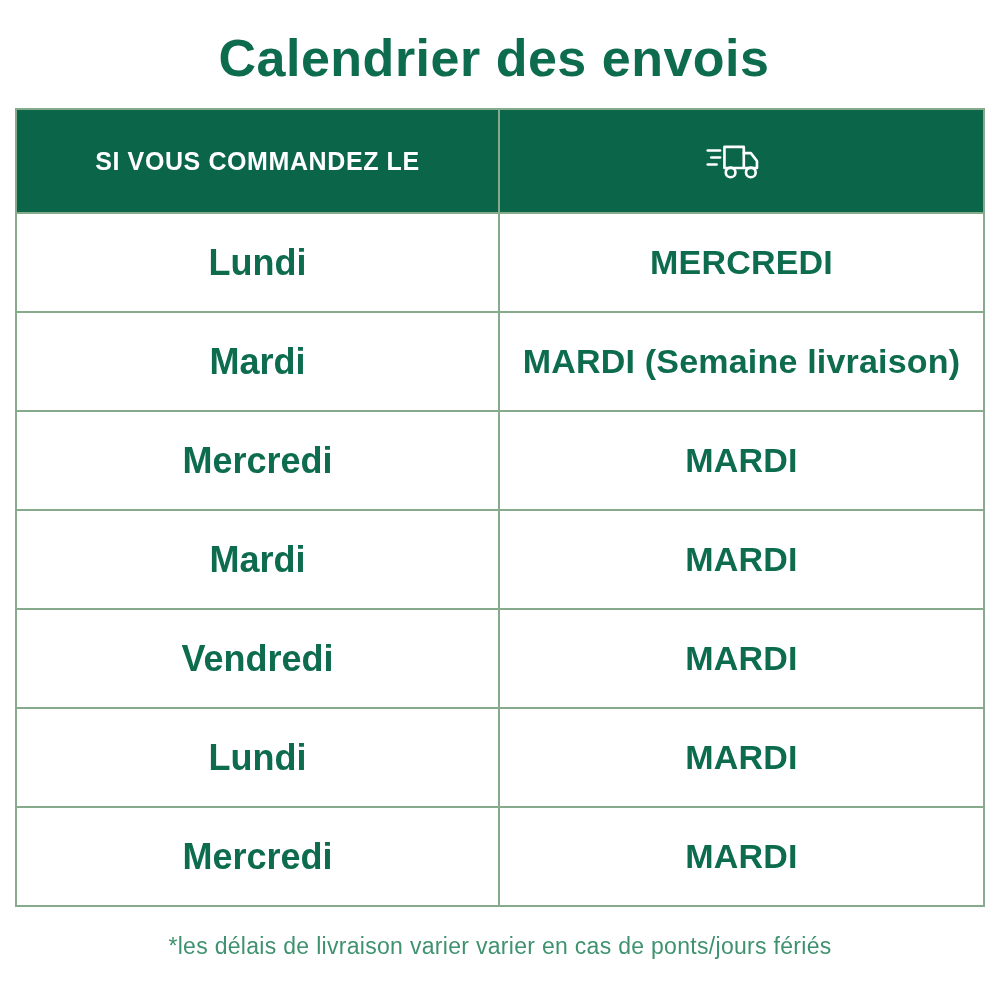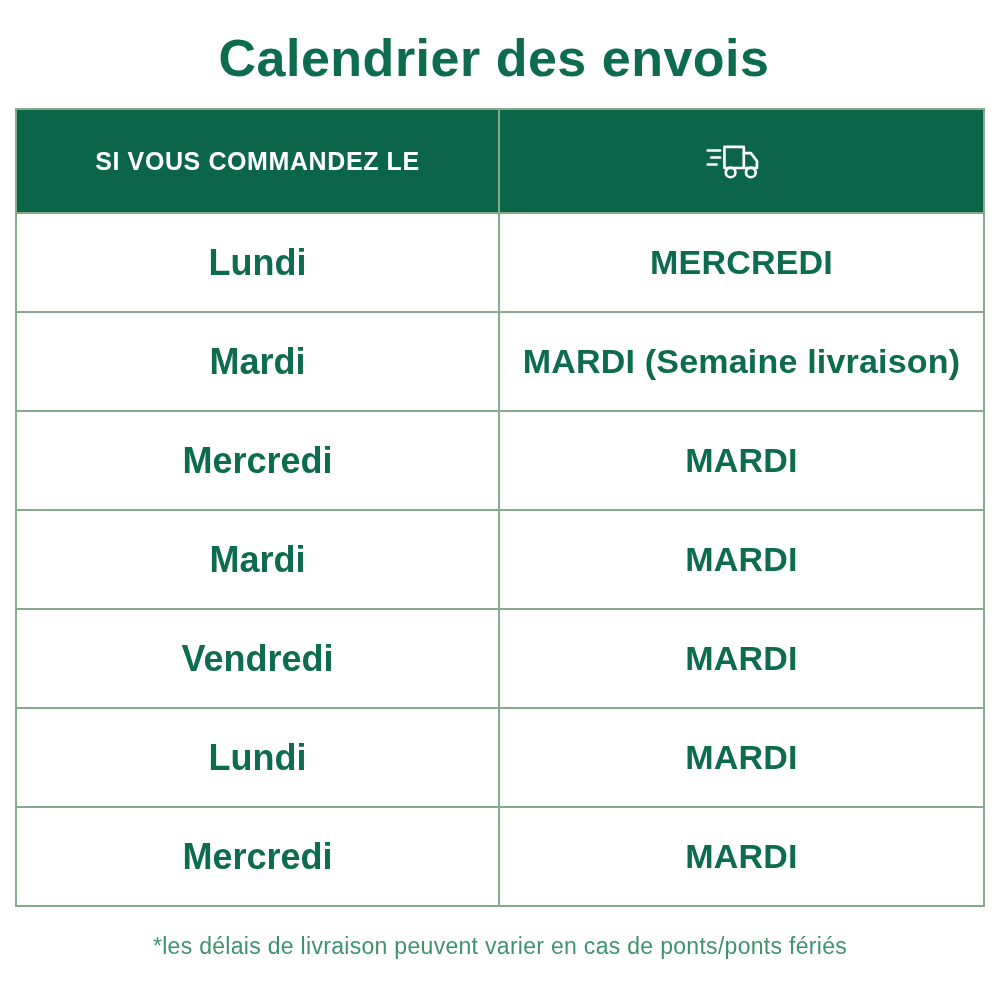--- a/index.html
+++ b/index.html
@@ -167,15 +167,15 @@
       <div class="cell left">
           <span>Mercredi</span>
         </div>
       <div class="cell right">
           <span>MARDI</span>
         </div>
     </div>
 
   </div>
 
-  <p class="footnote">*les délais de livraison peuvent varier en cas de ponts/ponts fériés</p>
+  <p class="footnote">*les délais de livraison varier varier en cas de ponts/jours fériés</p>
 
 </div>
 
 </body></html>

